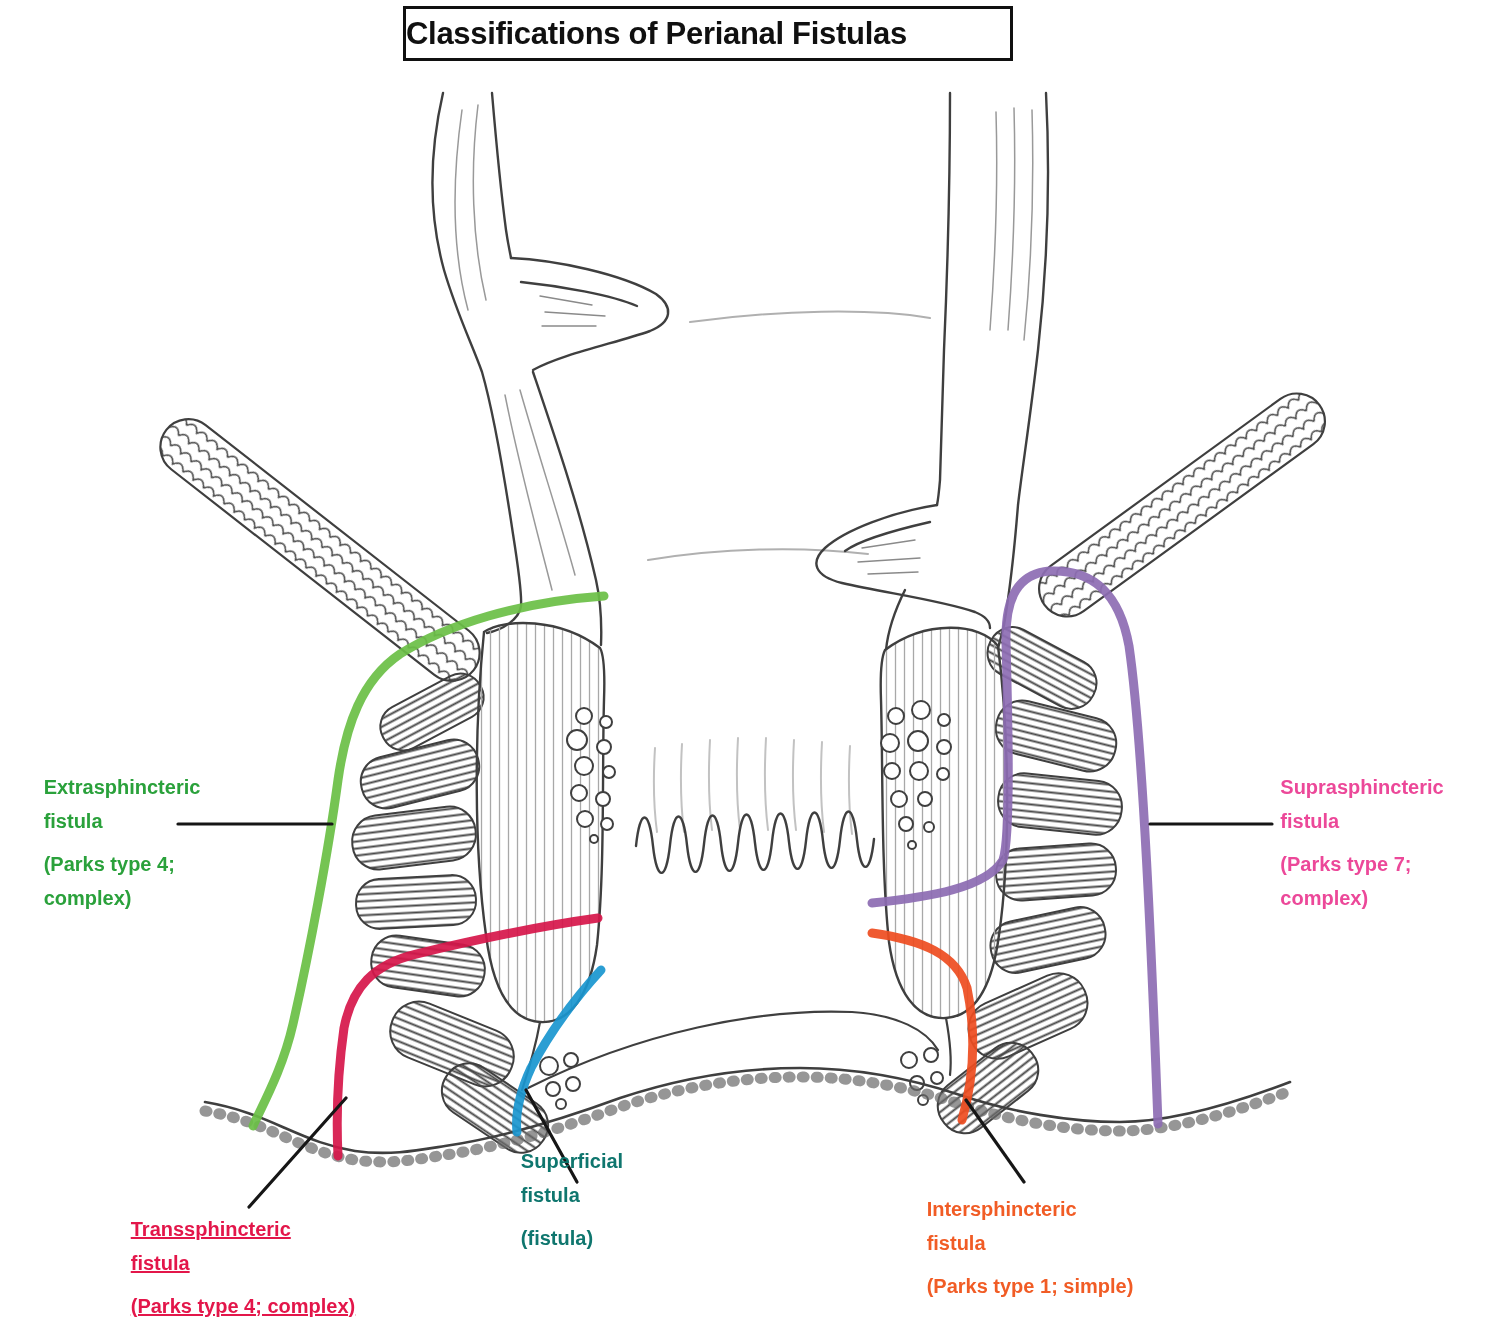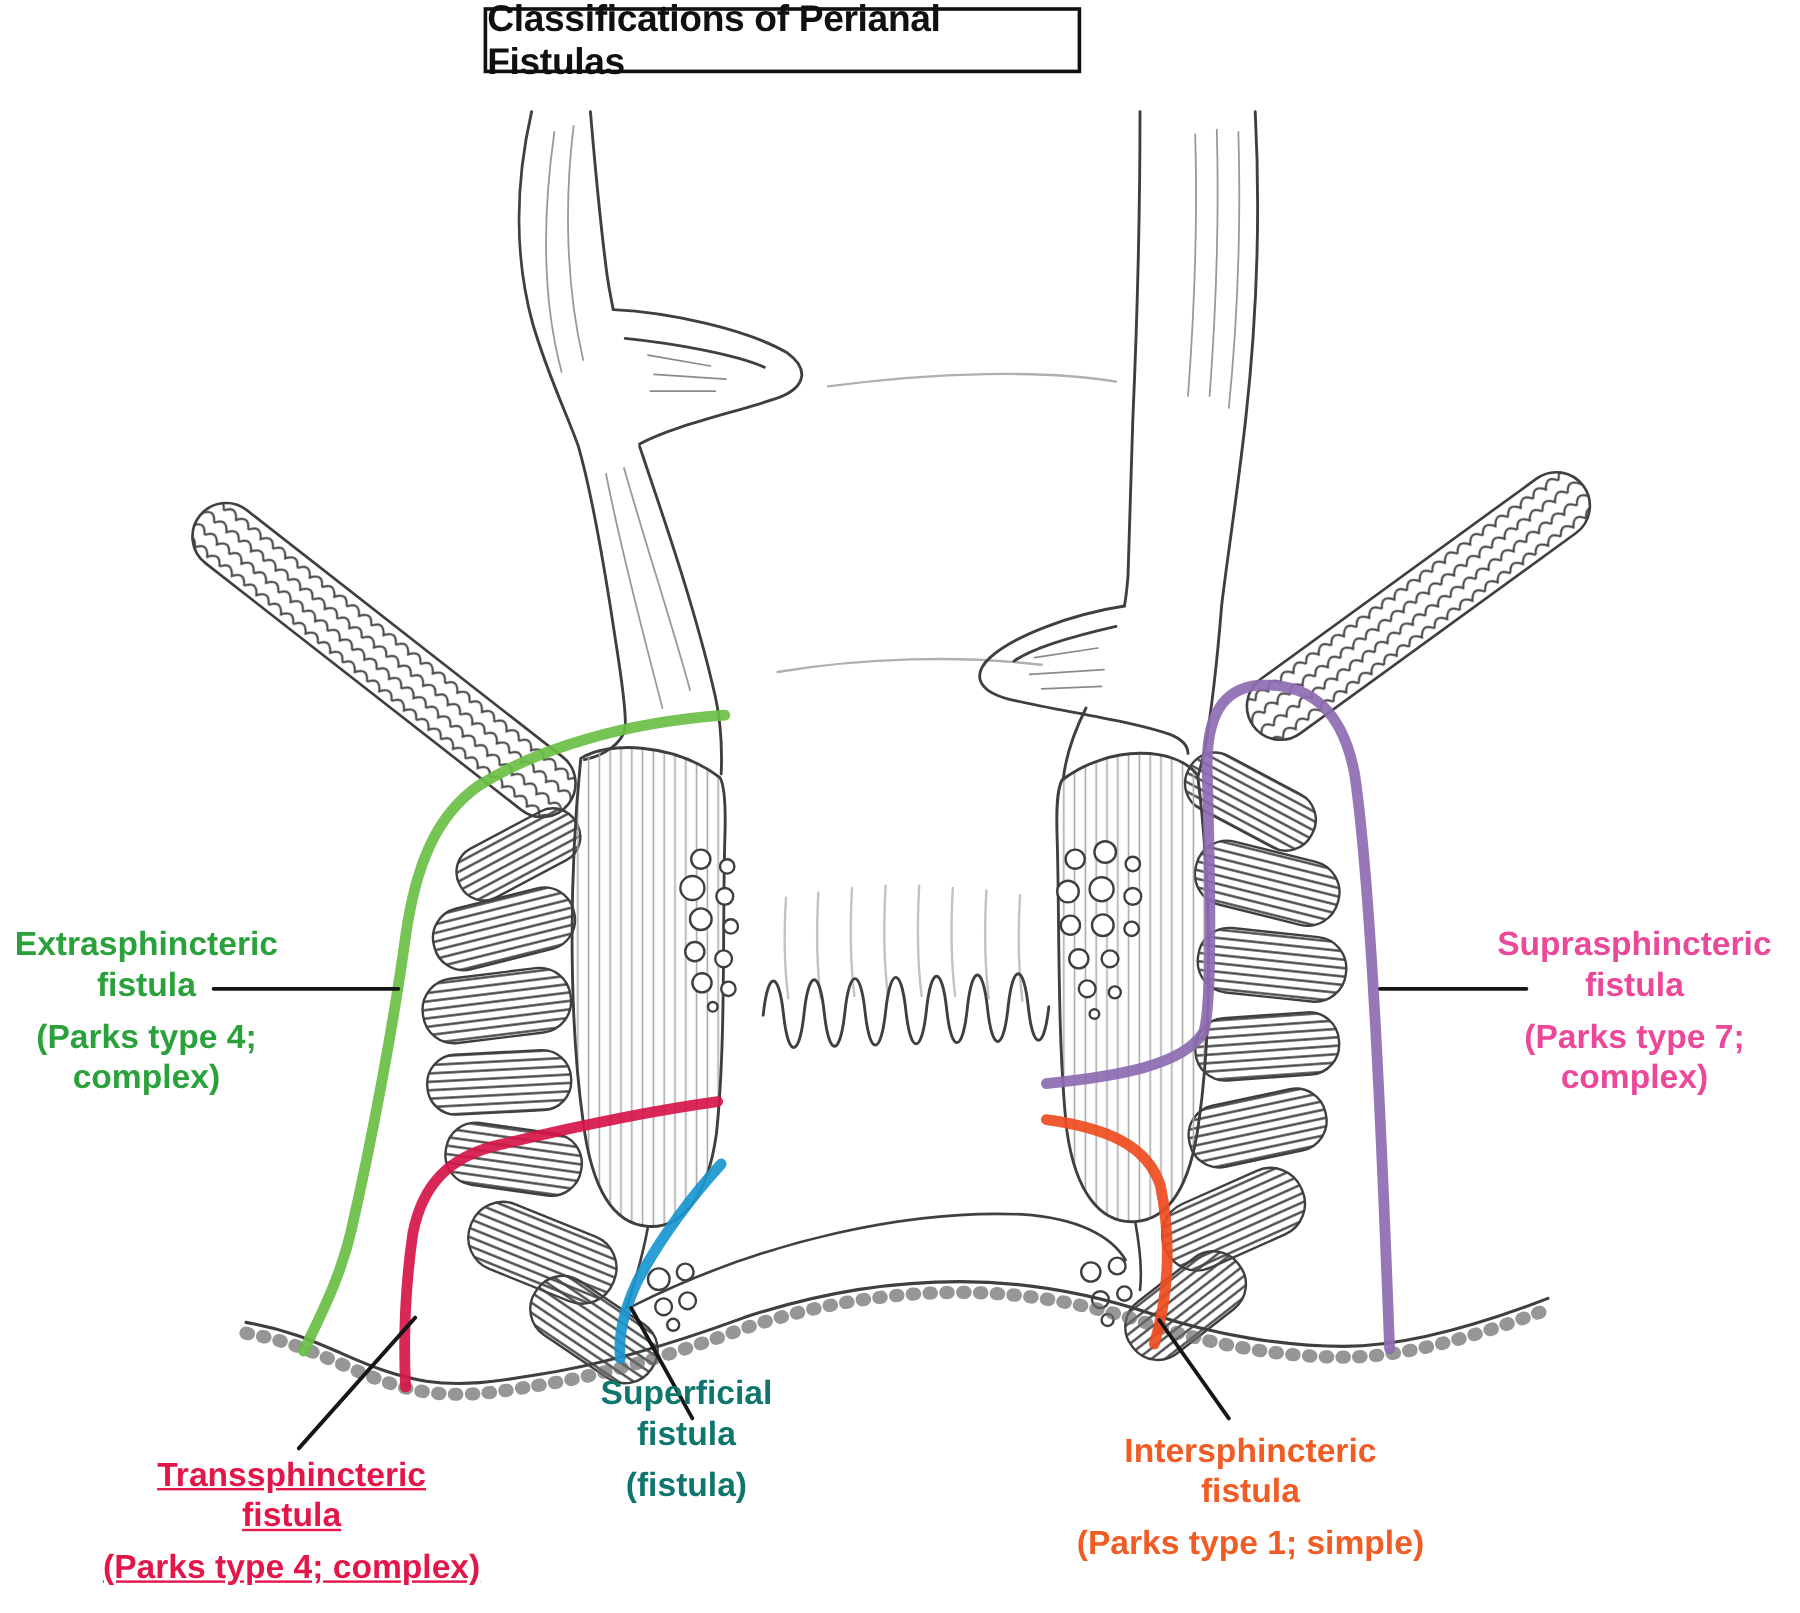--- a/index.html
+++ b/index.html
@@ -3,28 +3,28 @@
 <meta charset="utf-8">
 <style>
   html,body{margin:0;padding:0;}
   body{
     width:1500px;height:1344px;background:#ffffff;position:relative;
     font-family:"Liberation Sans", sans-serif;overflow:hidden;
   }
   .stage{position:absolute;left:0;top:0;width:1500px;height:1344px;}
   svg.art{position:absolute;left:0;top:0;}
   .titlebox{
-    position:absolute;left:403px;top:6px;width:498px;height:55px;
+    position:absolute;left:403px;top:6px;width:610px;height:55px;
     border:3.5px solid #101010;background:#fff;box-sizing:border-box;
     display:flex;align-items:center;
     font-weight:bold;font-size:31px;color:#101010;letter-spacing:-0.3px;
   }
   .lbl{
-    position:absolute;transform:translateX(-50%);text-align:center;
-    font-weight:bold;font-size:28px;line-height:34px;white-space:nowrap;
+    position:absolute;transform:translateX(-50%);text-align:left;
+    font-weight:bold;font-size:20px;line-height:34px;white-space:nowrap;
   }
   .lbl .gap{margin-top:9px;}
 </style>
 </head>
 <body>
 
 <div class="stage">
 
 <svg class="art" width="1500" height="1344" viewBox="0 0 1500 1344">
   <defs>
@@ -276,19 +276,19 @@
   <div>fistula</div>
   <div class="gap">(Parks type 4; complex)</div>
 </div>
 
 <div class="lbl" style="left: 572px; top: 1144px; color: #0f766e;">
   <div>Superficial</div>
   <div>fistula</div>
   <div class="gap">(fistula)</div>
 </div>
 
-<div class="lbl" style="left: 1030px; top: 1192px; color: rgb(241, 92, 37); margin-left: 12px;">
+<div class="lbl" style="left: 1030px; top: 1192px; color: rgb(241, 92, 37);">
   <div>Intersphincteric</div>
   <div>fistula</div>
   <div class="gap">(Parks type 1; simple)</div>
 </div>
 
 </div>
 
 </body></html>

